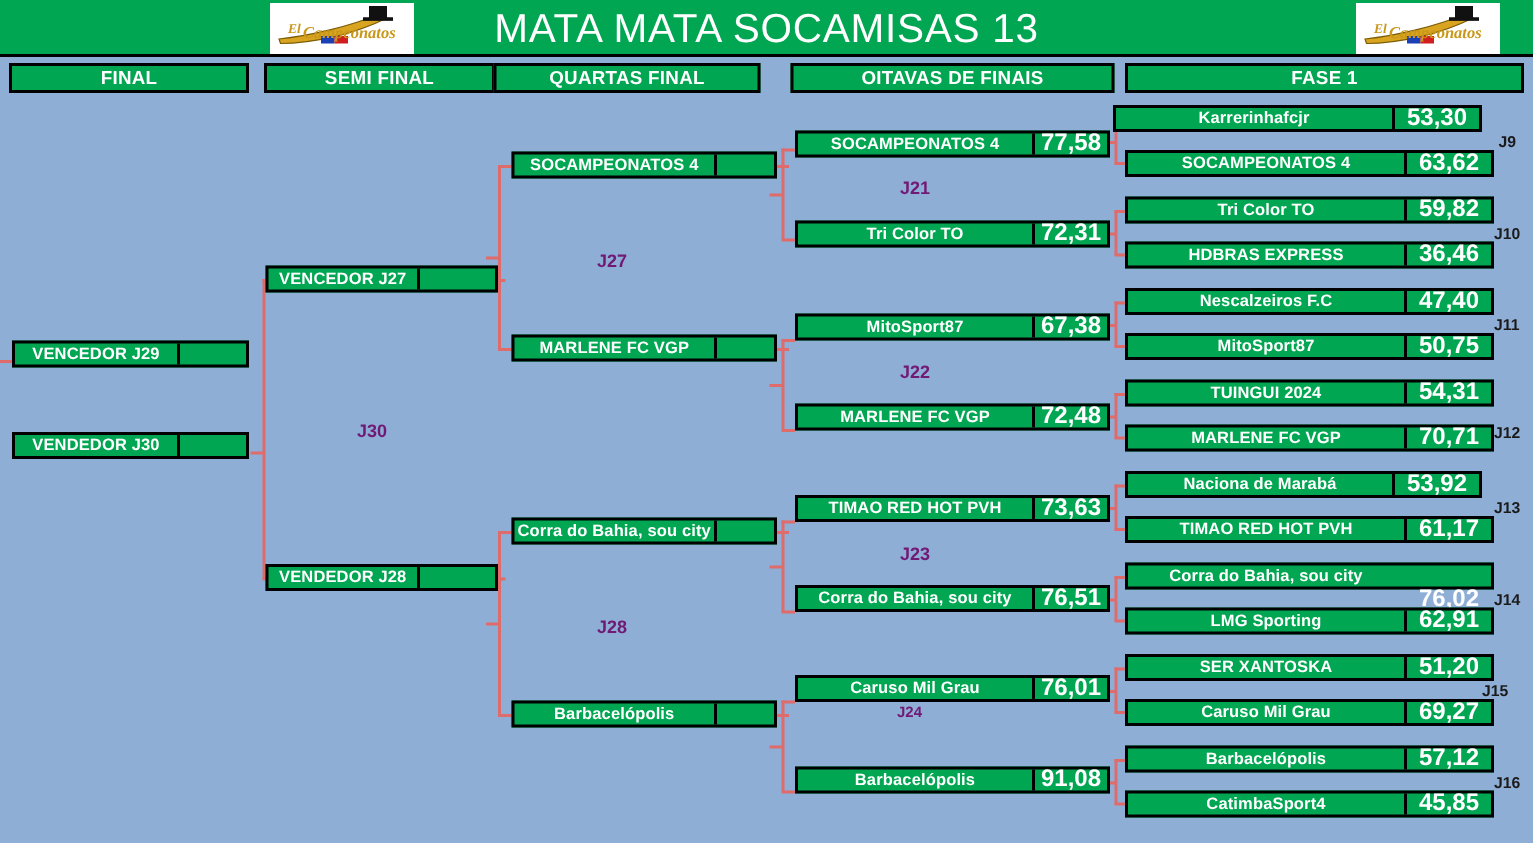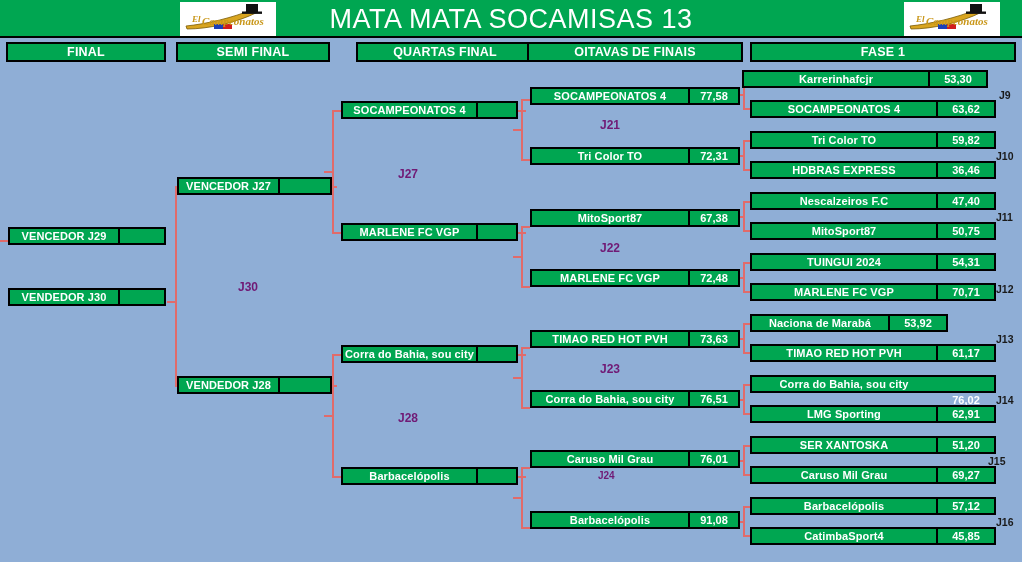--- a/index.html
+++ b/index.html
@@ -69,21 +69,21 @@
     font-weight:bold;
     white-space:nowrap;
     overflow:hidden;
     letter-spacing:0.1px;
   }
   .box .sc{
     flex:0 0 auto;
     border-left:2px solid #000;
     display:flex;align-items:center;justify-content:center;
     color:#ffffff;
-    font-size:11px;
+    font-size:16px;
     font-weight:bold;
     white-space:nowrap;
   }
 
   
   .mlabel{
     position:absolute;
     color:#701a75;
     font-size:12px;
     font-weight:bold;
@@ -133,21 +133,21 @@
         <rect x="34" y="22" width="9" height="5" fill="#1b3fb5"></rect>
         <rect x="43" y="22" width="9" height="5" fill="#d01d1d"></rect>
         <text x="12" y="20" font-family="Liberation Serif, serif" font-size="9" font-style="italic" font-weight="bold" fill="#C9971A">El</text>
         <text x="22" y="23" font-family="Liberation Serif, serif" font-size="11" font-style="italic" font-weight="bold" fill="#C9971A">Campeonatos</text>
       </svg>
     </div>
   </div>
 
   <div class="colhead" style="left:176px;width:154px;">SEMI FINAL</div>
   <div class="colhead" style="left:6px;width:160px;">FINAL</div>
-  <div class="colhead" style="left:356px;width:178px;">QUARTAS FINAL</div>
+  <div class="colhead" style="left:329px;width:178px;">QUARTAS FINAL</div>
   <div class="colhead" style="left:527px;width:216px;">OITAVAS DE FINAIS</div>
   <div class="colhead" style="left:750px;width:266px;">FASE 1</div>
 
   <div class="conn v" style="left:743px;top:79px;height:30px;"></div>
   <div class="conn h" style="left:743px;top:79px;width:8px;"></div>
   <div class="conn h" style="left:743px;top:108px;width:8px;"></div>
   <div class="conn h" style="left:735px;top:94px;width:9px;"></div>
 
   <div class="conn v" style="left:743px;top:140px;height:30px;"></div>
   <div class="conn h" style="left:743px;top:140px;width:8px;"></div>
@@ -217,21 +217,21 @@
   <div class="box" style="left:750px;top:253px;width:246px;">
     <span class="nm">TUINGUI 2024</span>
     <span class="sc" style="width:56px;">54,31</span>
   </div>
   <div class="box" style="left:750px;top:283px;width:246px;">
     <span class="nm">MARLENE FC VGP</span>
     <span class="sc" style="width:56px;">70,71</span>
   </div>
   <div class="jlabel" style="left:996px;top:272px;margin-top:11px;">J12</div>
 
-  <div class="box" style="left:750px;top:314px;width:198px;">
+  <div class="box" style="left:750px;top:314px;width:238px;">
     <span class="nm">Naciona de Marabá</span>
     <span class="sc" style="width:56px;">53,92</span>
   </div>
   <div class="box" style="left:750px;top:344px;width:246px;">
     <span class="nm">TIMAO RED HOT PVH</span>
     <span class="sc" style="width:56px;">61,17</span>
   </div>
   <div class="jlabel" style="left:996px;top:333px;">J13</div>
 
   <div class="box" style="left:750px;top:375px;width:246px;">

